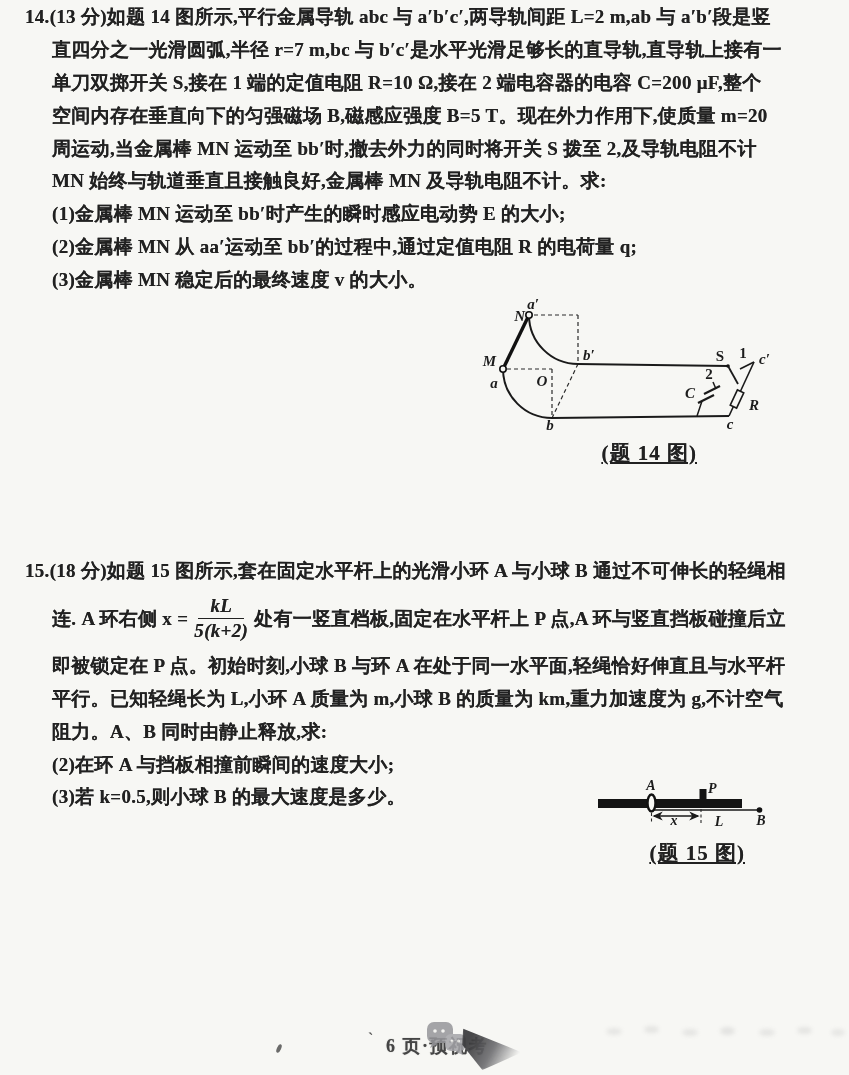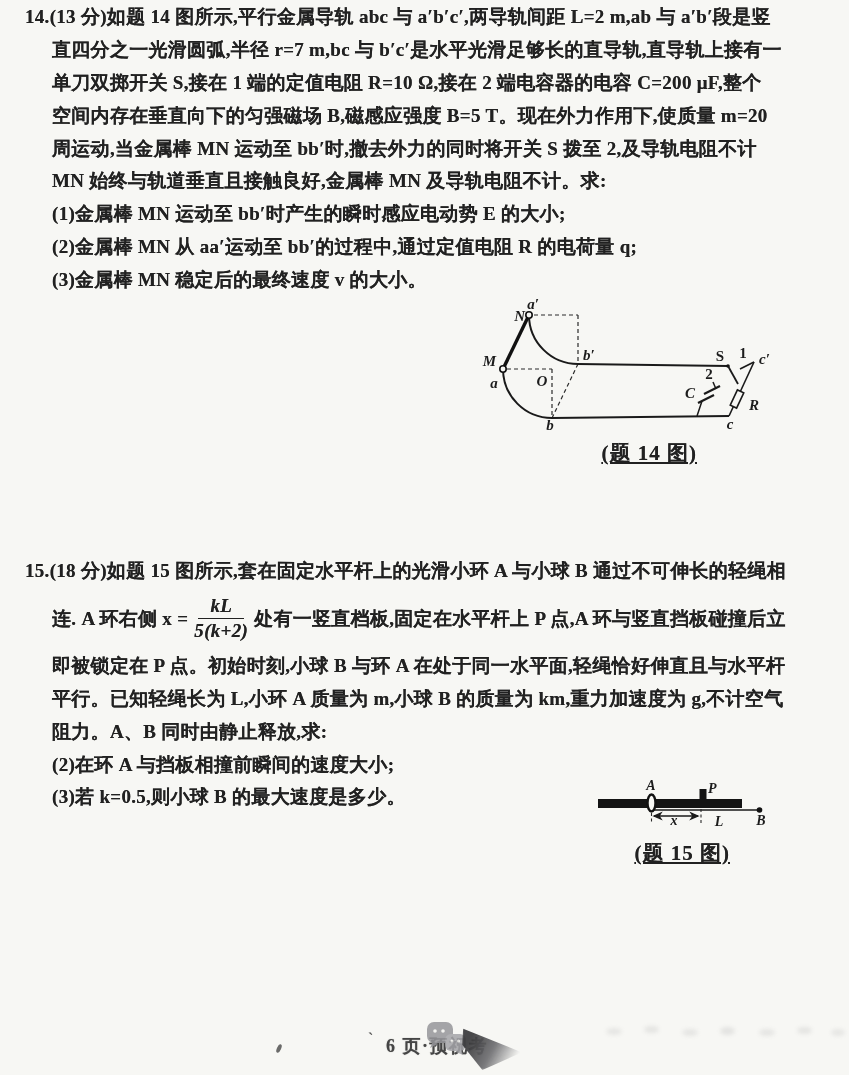--- a/index.html
+++ b/index.html
@@ -21,21 +21,21 @@
   .frac-row { height:62px; }
   .frac { display:inline-flex; flex-direction:column; align-items:center; margin:0 6px; font-style:italic; }
   .frac .num { padding:0 12px 2px; border-bottom:1.8px solid #222; line-height:1.05; }
   .frac .den { padding-top:2px; line-height:1.05; }
   .figure { position:absolute; }
   #fig14 { left:470px; top:296px; }
   #fig15 { left:588px; top:772px; }
   .caption { position:absolute; font-size:21px; text-align:right; letter-spacing:1px;
              text-shadow:0 0 0.6px rgba(30,30,30,.7);text-decoration:underline; }
   #cap14 { left:557px; top:439px; width:140px; }
-  #cap15 { left:598px; top:839px; width:132px; }
+  #cap15 { left:613px; top:839px; width:132px; }
   svg text { font-family:"Liberation Serif","DejaVu Serif",serif; font-weight:600; fill:#1c1c1c; }
   .var { font-style:italic; }
   .footer-text { position:absolute; left:386px; top:1034px; font-size:18px; color:#454545;
                  letter-spacing:1.5px; text-shadow:0 0 1px rgba(80,80,80,.6); }
   .footer-tick { position:absolute; left:368px; top:1030px; font-size:16px; color:#555; }
   .footer-mark { position:absolute; left:277px; top:1044px; width:4px; height:9px;
                  background:#3c3c3c; border-radius:45%; transform:rotate(24deg); opacity:.75; }
   .wm-icons { position:absolute; left:425px; top:1020px; opacity:.85; }
   .smudge { position:absolute; left:462px; top:1026px; width:60px; height:44px;
             background:linear-gradient(118deg,#39393b 18%,#6f6f72 52%,rgba(140,140,140,0) 86%);

